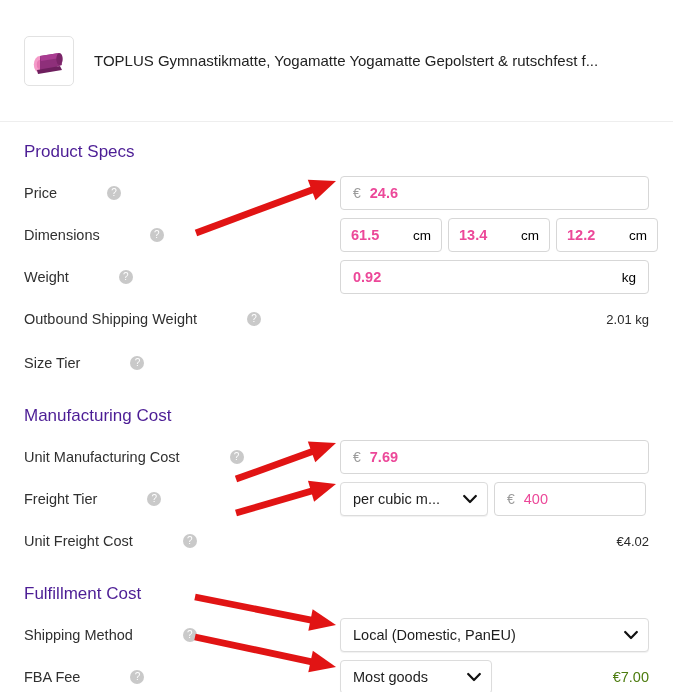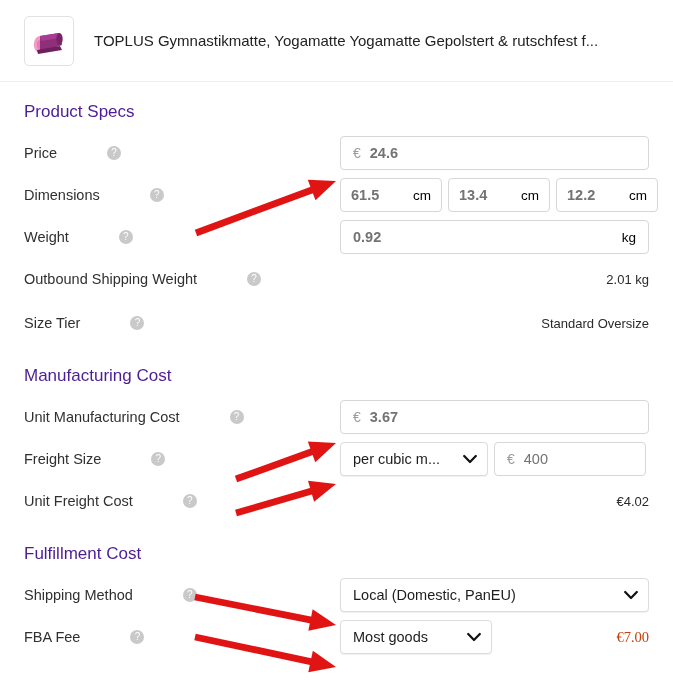--- a/index.html
+++ b/index.html
@@ -13,21 +13,21 @@
     font-family: "Liberation Sans", sans-serif;
     color: #2f2f2f;
     overflow: hidden;
     position: relative;
   }
 
   
   .product-header {
     display: flex;
     align-items: center;
-    height: 82px;
+    height: 122px;
     padding: 0 24px;
     box-sizing: border-box;
     border-bottom: 1px solid #eeeeee;
   }
   .thumb {
     width: 48px;
     height: 48px;
     border: 1px solid #e2e2e2;
     border-radius: 5px;
     background: #ffffff;
@@ -114,21 +114,21 @@
   }
   .input-box.full { flex: 1 1 auto; }
   .input-box.dim { width: 102px; flex: 0 0 102px; padding: 4px 10px; }
 
   .prefix {
     color: #9a9a9a;
     font-size: 14px;
     margin-right: 9px;
   }
   .value {
-    color: #737373;
+    color: #ec4899;
     font-weight: bold;
     font-size: 14.5px;
   }
   .value.plain { font-weight: normal; }
   .suffix {
     color: #000000;
     font-size: 13.5px;
     margin-left: auto;
   }
   .dim .suffix { margin-left: auto; }
@@ -163,22 +163,21 @@
     padding-left: 12px;
     font-size: 13px;
     font-weight: bold;
     color: #111111;
     line-height: 1;
   }
   .amount-box { width: 152px; flex: 0 0 152px; }
   .fba-amount {
     margin-left: auto;
     font-size: 14.5px;
-    color: #c2410c;
-    font-family: Liberation Serif, serif;
+    color: #4d7c0f;
   }
 
   
   .arrow-layer {
     position: absolute;
     left: 0; top: 0;
     width: 673px;
     height: 692px;
     pointer-events: none;
   }
@@ -260,45 +259,42 @@
       <div class="field-area">
         <span class="readonly-value">2.01 kg</span>
       </div>
     </div>
 
     <div class="row tight">
       <div class="label">
         <span class="label-text">Size Tier</span>
         <span class="help-icon">?</span>
       </div>
-      <div class="field-area">
-        <span class="readonly-value">Standard Oversize</span>
-      </div>
     </div>
   </div>
 
   <div class="section">
     <div class="section-title">Manufacturing Cost</div>
 
     <div class="row">
       <div class="label">
         <span class="label-text">Unit Manufacturing Cost</span>
         <span class="help-icon">?</span>
       </div>
       <div class="field-area">
         <div class="input-box full">
           <span class="prefix">€</span>
-          <span class="value">3.67</span>
-        </div>
-      </div>
-    </div>
-
-    <div class="row">
-      <div class="label">
-        <span class="label-text">Freight Size</span>
+          <span class="value">7.69</span>
+        </div>
+      </div>
+    </div>
+
+    <div class="row">
+      <div class="label">
+        <span class="label-text">Freight Tier</span>
         <span class="help-icon">?</span>
       </div>
       <div class="field-area">
         <div class="select-box freight">
           <span class="select-label">per cubic m...</span>
           <span class="chev"><svg width="14" height="10" viewBox="0 0 14 10">
                 <path d="M1.2 2 L7 8 L12.8 2" fill="none" stroke="#111111" stroke-width="2.2" stroke-linecap="round" stroke-linejoin="round"></path>
               </svg></span>
         </div>
         <div class="input-box amount-box">

